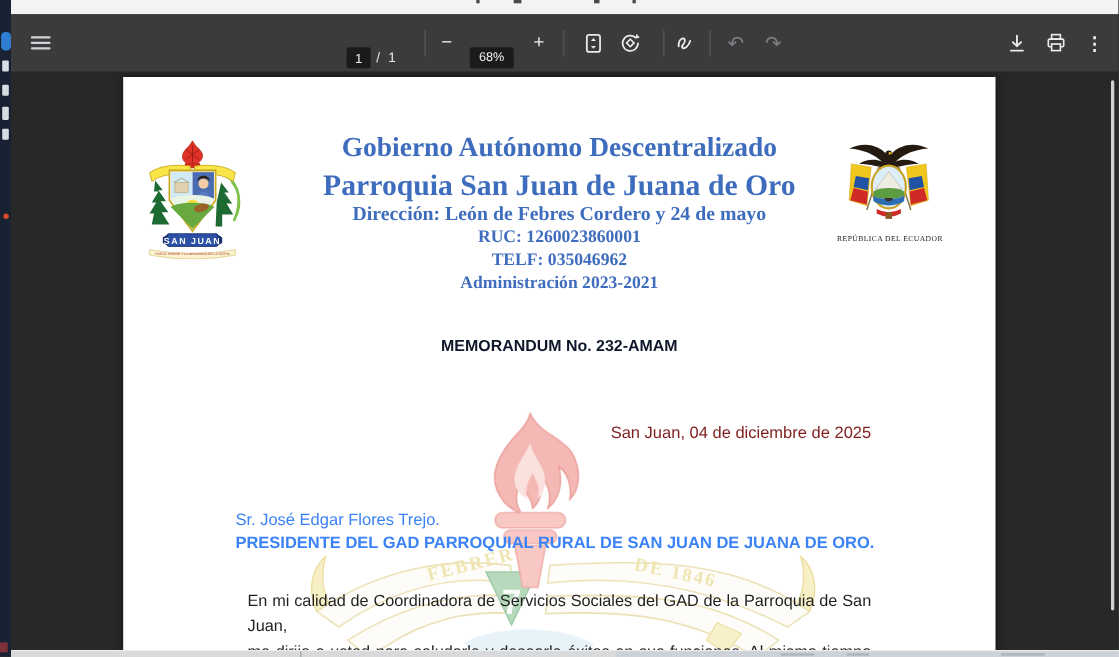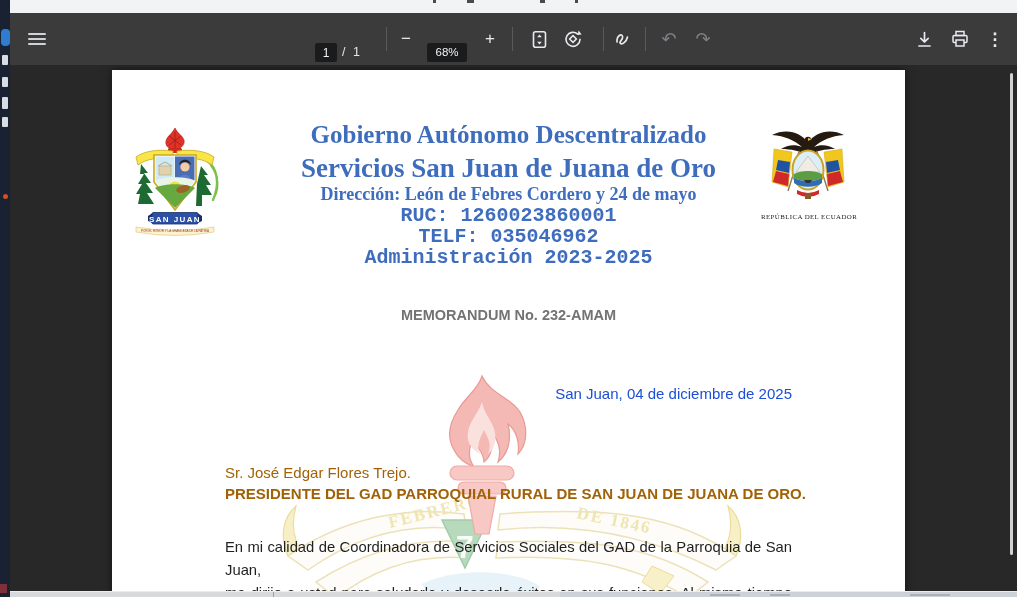--- a/index.html
+++ b/index.html
@@ -36,30 +36,30 @@
   
   .page { position:absolute; left:112px; top:70px; width:793px; height:527px; background:#ffffff; box-shadow:0 0 8px rgba(0,0,0,.55); overflow:hidden; z-index:6; }
 
   .wm { position:absolute; left:170px; top:300px; width:460px; height:300px; z-index:1; pointer-events:none; }
 
   .doc-layer { position:absolute; z-index:2; }
   .header-text { left:0; right:0; top:48px; text-align:center; color:#3f6dbd; font-family:"Liberation Serif", serif; font-weight:bold; }
   .ht-1 { font-size:25px; line-height:34px; }
   .ht-2 { font-size:27px; line-height:32px; }
   .ht-3 { font-size:18px; line-height:21px; }
-  .ht-4 { font-size:20px; line-height:21px;font-family:Liberation Mono, monospace; }
+  .ht-4 { font-size:16px; line-height:21px; }
 
   .emblem-left { left:16px; top:56px; width:94px; height:110px; }
   .emblem-right { left:649px; top:57px; width:95px; text-align:center; }
   .emblem-right .caption { font-family:"Liberation Serif", serif; font-size:6.9px; letter-spacing:.4px; color:#222; margin-top:2px; white-space:nowrap; }
 
-  .memo-title { left:0; right:0; top:237px; text-align:center; font-size:14.5px; font-weight:bold; color:#737373; }
-  .date-line { left:0; right:113px; top:315px; text-align:right; font-size:15px; color:#1d4ed8; }
-
-  .recipient { left:113px; top:392px; font-size:15px; color:#a16207; line-height:21px; }
+  .memo-title { left:0; right:0; top:237px; text-align:center; font-size:14.5px; font-weight:bold; color:#0f172a; }
+  .date-line { left:0; right:113px; top:315px; text-align:right; font-size:15px; color:#7f1d1d; }
+
+  .recipient { left:102px; top:392px; font-size:15px; color:#3b82f6; line-height:21px; }
   .recipient .bold { font-weight:bold; }
 
   .bodytext { left:113px; top:466px; width:567px; font-size:14.8px; color:#1f1f1f; }
   .bodytext .jline { line-height:23px; text-align:justify; text-align-last:justify; white-space:normal; }
 
   svg text { font-family:"Liberation Sans", sans-serif; }
   .serif-txt { font-family:"Liberation Serif", serif; }
 
   
   .vscroll { position:absolute; right:4px; top:73px; width:3px; height:482px; background:#cfd1d3; border-radius:2px; z-index:40; }
@@ -205,25 +205,25 @@
         <path d="M74 90 L68 86 L68 98 L74 95 Z" fill="#17316e"></path>
         <rect x="24" y="86.5" width="46" height="11.5" rx="1.5" fill="#2b50a5" stroke="#17316e" stroke-width=".8"></rect>
         <text x="47" y="95.5" text-anchor="middle" font-size="8" font-weight="bold" letter-spacing="1.4" fill="#ffffff">SAN JUAN</text>
         <path d="M8 101 Q47 108 86 101 L86 106 Q47 113 8 106 Z" fill="#fbf3cd" stroke="#d8c27a" stroke-width=".6"></path>
         <text x="47" y="106.2" text-anchor="middle" font-size="3" fill="#b0372c">POR EL HONOR Y LA GRANDEZA DE LA PATRIA</text>
       </svg>
     </div>
 
     <div class="doc-layer header-text">
       <div class="ht-1">Gobierno Autónomo Descentralizado</div>
-      <div class="ht-2">Servicios San Juan de Juana de Oro</div>
+      <div class="ht-2">Parroquia San Juan de Juana de Oro</div>
       <div class="ht-3">Dirección: León de Febres Cordero y 24 de mayo</div>
       <div class="ht-4">RUC: 1260023860001</div>
       <div class="ht-4">TELF: 035046962</div>
-      <div class="ht-4">Administración 2023-2025</div>
+      <div class="ht-4">Administración 2023-2021</div>
     </div>
 
     <div class="doc-layer emblem-right">
       <svg width="95" height="80" viewBox="0 0 95 80">
         <path d="M47 16 C40 5 25 1 11 8 C24 9 33 13 41 20 C34 17 26 18 20 22 C30 22 39 24 45 28 L49 28 C55 24 64 22 74 22 C68 18 60 17 53 20 C61 13 70 9 83 8 C69 1 54 5 47 16 Z" fill="#241a10"></path>
         <circle cx="47" cy="13" r="3.2" fill="#241a10"></circle>
         <path d="M47 11 L51 12 L47 14 Z" fill="#e8b83a"></path>
         <path d="M13 22 L31 25 L27 60 L11 55 Z" fill="#f2c71d" stroke="#caa111" stroke-width=".5"></path>
         <path d="M17 33 L29 35 L28 46 L15 43 Z" fill="#2053a4"></path>
         <path d="M15 44 L28 47 L27 59 L12 55 Z" fill="#cf2a27"></path>

